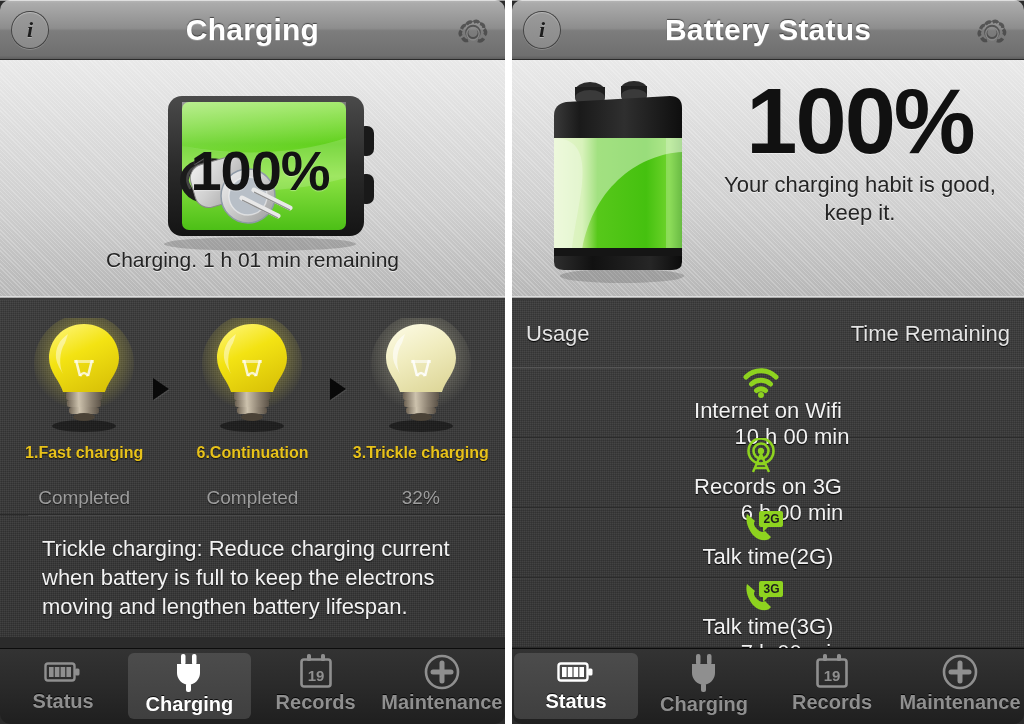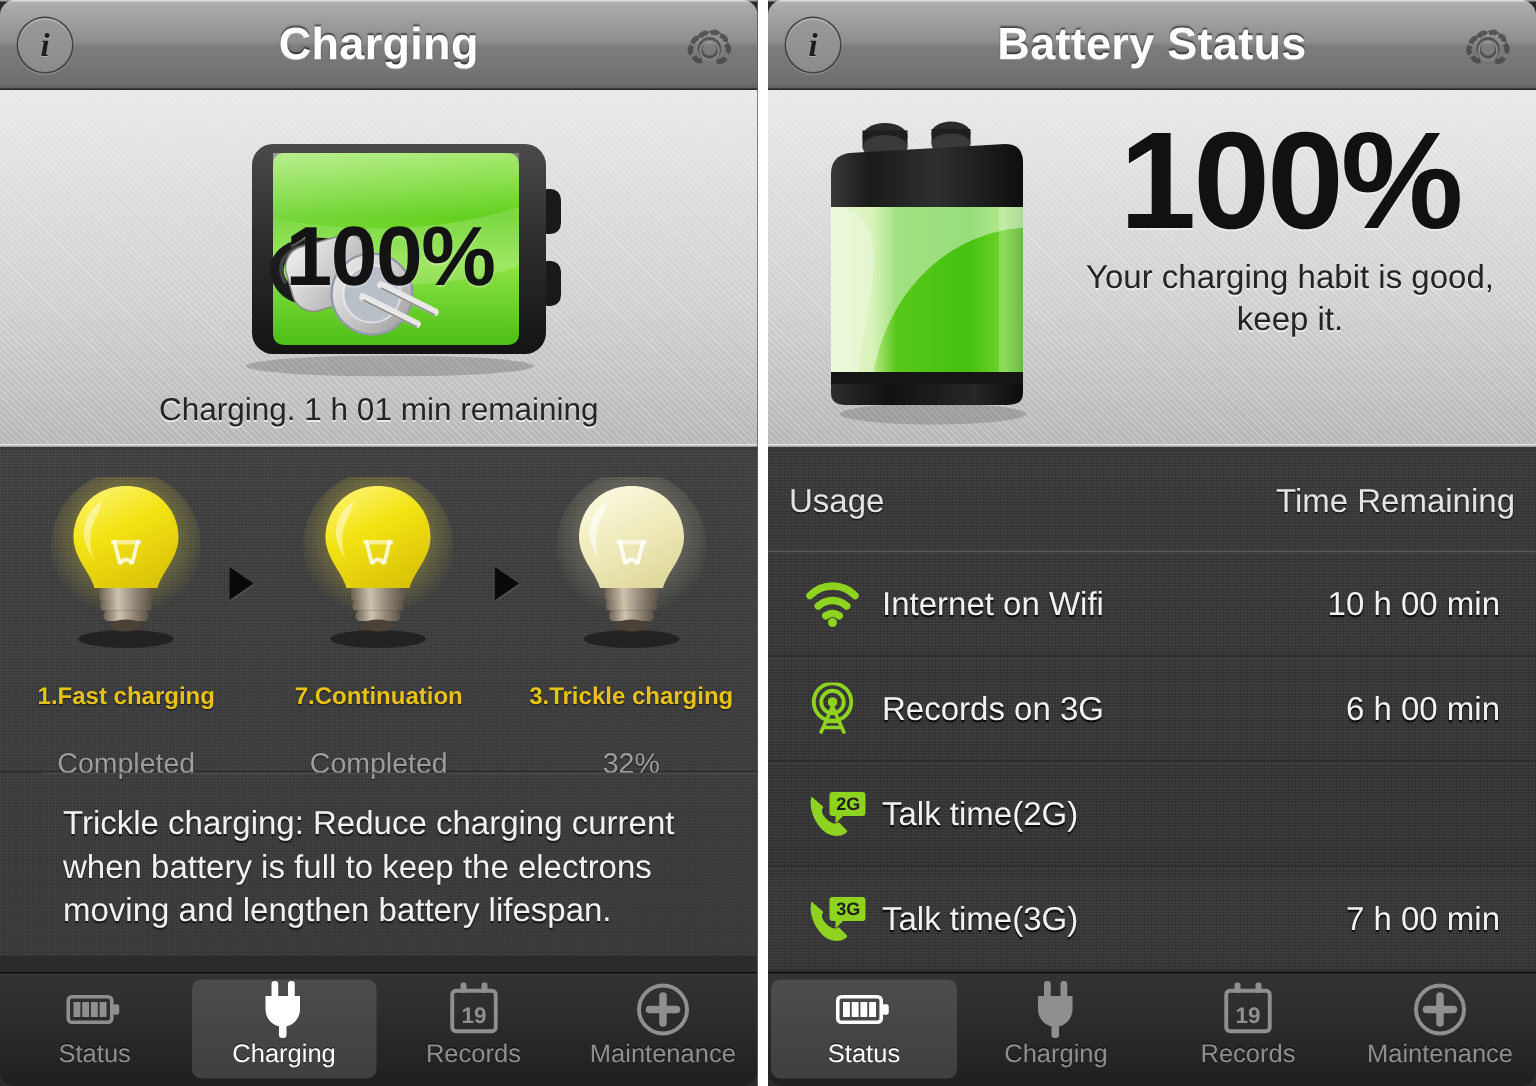--- a/index.html
+++ b/index.html
@@ -62,21 +62,21 @@
       repeating-linear-gradient(45deg, rgba(255,255,255,.22) 0 1px, rgba(0,0,0,0) 1px 3px),
       linear-gradient(to bottom, #e9e9e9 0%, #dcdcdc 30%, #cfcfcf 62%, #b6b6b6 100%);
     border-bottom:2px solid #3a3a3a;
     overflow:hidden;
   }
   .hero::after{
     content:""; position:absolute; left:0; right:0; bottom:0; height:2px;
     background:linear-gradient(to bottom, rgba(255,255,255,.85), rgba(120,120,120,.6));
   }
   .hero-caption{
-    position:absolute; left:0; right:0; bottom:12px; text-align:center;
+    position:absolute; left:0; right:0; bottom:26px; text-align:center;
     font-size:21px; color:#242424;
     text-shadow:0 1px 0 rgba(255,255,255,.65);
   }
   .hero-right{
     position:absolute; right:14px; top:18px; width:300px; text-align:center;
   }
   .big-pct{
     font-size:92px; font-weight:bold; color:#111; line-height:.95;
     letter-spacing:-2px;
     text-shadow:0 1px 0 rgba(255,255,255,.45);
@@ -104,21 +104,21 @@
       repeating-linear-gradient(0deg, rgba(255,255,255,.035) 0 1px, rgba(0,0,0,.05) 1px 2px),
       repeating-linear-gradient(90deg, rgba(255,255,255,.03) 0 1px, rgba(0,0,0,.05) 1px 2px),
       linear-gradient(to bottom,#3b3b3b,#343434);
   }
 
   
   .stages{ position:relative; height:215px; display:flex; align-items:flex-start;
     border-bottom:1px solid #2a2a2a; }
   .stage-col{ position:relative; flex:1; text-align:center; padding-top:16px; }
   .bulb-wrap{ height:120px; display:flex; align-items:center; justify-content:center; }
-  .stage-title{ font-size:16px; font-weight:bold; color:#e8c21a; margin-top:20px;
+  .stage-title{ font-size:16px; font-weight:bold; color:#e8c21a; margin-top:8px;
     text-shadow:0 1px 1px rgba(0,0,0,.7); white-space:nowrap; }
   .stage-sub{ font-size:19px; color:#9d9d9d; margin-top:25px;
     text-shadow:0 1px 1px rgba(0,0,0,.6); }
   .arrow{
     position:absolute; top:78px; width:0; height:0;
     border-left:16px solid #090909; border-top:11px solid transparent; border-bottom:11px solid transparent;
     filter:drop-shadow(1px 1px 0 rgba(255,255,255,.08));
   }
   .arrow.a1{ left:153px; }
   .arrow.a2{ left:330px; }
@@ -132,44 +132,45 @@
   }
 
   
   .usage-head{
     display:flex; align-items:center; height:68px; padding:0 14px;
     border-bottom:1px solid #565656;
   }
   .usage-head .u-l{ flex:1; font-size:22px; color:#e4e4e4; text-shadow:0 1px 1px #000; }
   .usage-head .u-r{ font-size:22px; color:#e4e4e4; text-shadow:0 1px 1px #000; }
   .urow{
-    display:flex; align-items:center; height:70px; padding:0 24px;
+    display:flex; align-items:center; height:70px; padding:0 14px;
     border-bottom:1px solid #2b2b2b;
     box-shadow: inset 0 1px 0 rgba(255,255,255,.05);
+    flex-direction: column;
   }
   .urow .ico{ width:52px; display:flex; align-items:flex-end; justify-content:flex-start; }
   .urow .lbl{ flex:1; font-size:22px; color:#f2f2f2; text-shadow:0 1px 1px #000; }
   .urow .val{ font-size:22px; color:#f2f2f2; text-shadow:0 1px 1px #000;margin-left:48px; }
 
   
   .tabbar{
     position:absolute; left:0; bottom:0; width:100%; height:76px;
     background:linear-gradient(to bottom,#333333 0%,#2a2a2a 50%,#1f1f1f 100%);
     border-top:1px solid #0c0c0c;
     display:flex; align-items:stretch;
     border-bottom-left-radius:10px; border-bottom-right-radius:10px;
   }
   .tab{
     position:relative; flex:1; display:flex; flex-direction:column;
     align-items:center; justify-content:space-between; padding-bottom:6px;
     margin:4px 2px 5px 2px; border-radius:6px;
   }
   .tab.sel{ background:linear-gradient(to bottom,#4c4c4c,#3f3f3f); }
   .tab .t-ico{ height:44px; display:flex; align-items:center; justify-content:center; }
-  .tab .t-lbl{ font-size:17px; font-weight:normal; color:#8f8f8f;
+  .tab .t-lbl{ font-size:20px; font-weight:bold; color:#8f8f8f;
     text-shadow:0 -1px 0 rgba(0,0,0,.8); }
   .tab.sel .t-lbl{ color:#ffffff; }
 </style>
 </head>
 <body>
 
 <div class="stage">
 
   <div class="phone left">
 
@@ -316,21 +317,21 @@
                 <path d="M44 42 L48 58 M60 42 L56 58"></path>
                 <path d="M48 58 q4 -6 8 0"></path>
               </g>
               <rect x="42" y="42" width="20" height="3" fill="rgba(255,255,255,0.55)"></rect>
               <rect x="34" y="74" width="36" height="8" rx="2" fill="url(#capA)"></rect>
               <rect x="35" y="82" width="34" height="7" rx="2" fill="url(#capA)"></rect>
               <rect x="37" y="89" width="30" height="7" rx="3" fill="url(#capA)"></rect>
               <ellipse cx="52" cy="99" rx="11" ry="4" fill="#4a4237"></ellipse>
             </svg>
           </div>
-          <div class="stage-title">7.Continuation</div>
+          <div class="stage-title">6.Continuation</div>
           <div class="stage-sub">Completed</div>
         </div>
 
         <div class="stage-col">
           <div class="bulb-wrap">
             <svg width="104" height="116" viewBox="0 0 104 116">
               <defs>
                 <radialGradient id="glowB" cx="0.5" cy="0.42" r="0.55">
                   <stop offset="0" stop-color="rgba(255,253,225,0.55)"></stop>
                   <stop offset="0.6" stop-color="rgba(250,246,200,0.18)"></stop>

